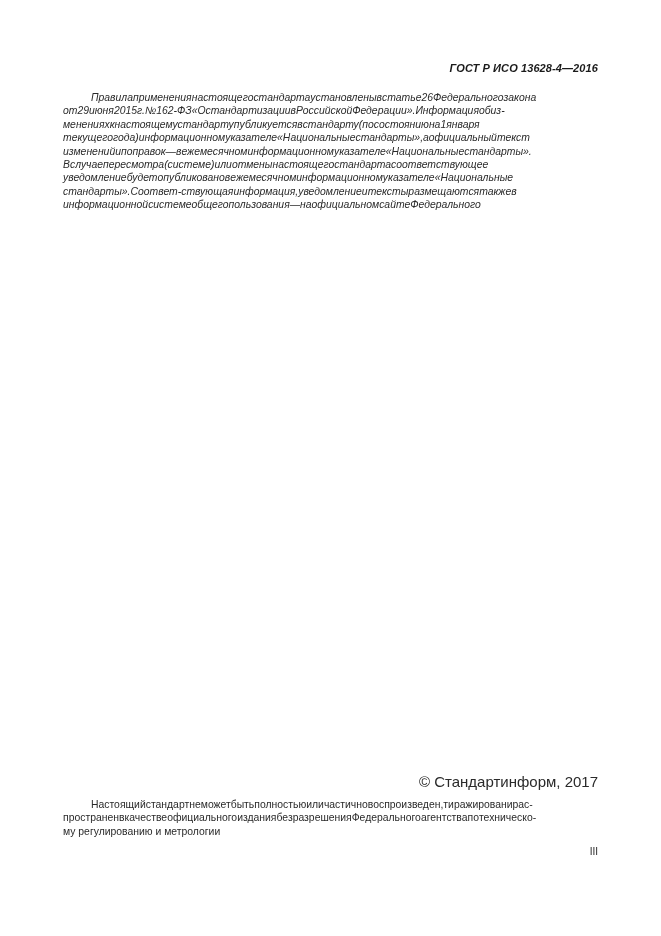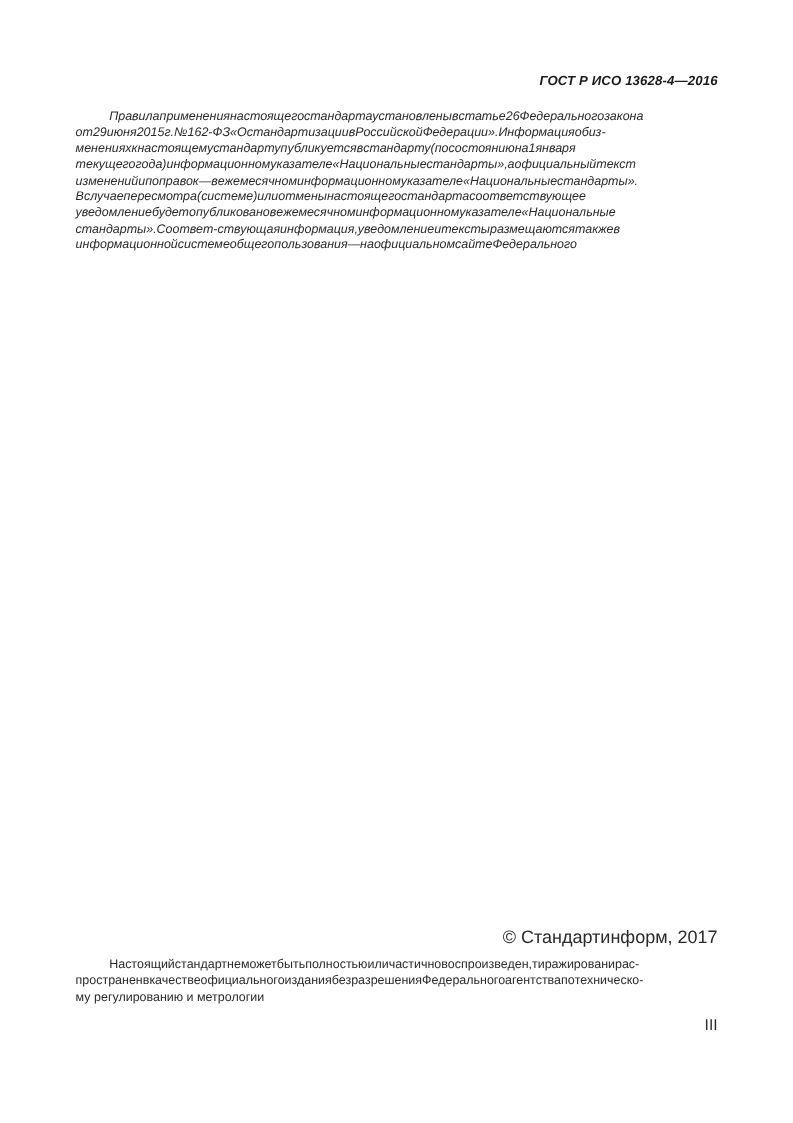--- a/index.html
+++ b/index.html
@@ -6,21 +6,21 @@
   body { width:661px; height:936px; position:relative; overflow:hidden;
          font-family:"Liberation Sans", sans-serif; color:#1a1a1a; }
   .header { position:absolute; top:62px; right:63px; font-weight:bold; font-size:11px; letter-spacing:0.1px;font-style:italic; }
   .notice { position:absolute; top:91px; left:63px; width:535px; font-style:italic; font-size:10.4px; line-height:13.4px; color:#2a2a2a; }
   .line { display:block; text-align:justify; text-align-last:justify; white-space:nowrap; height:13.4px; }
   .line.first { text-indent:28px; }
   .line.last { text-align-last:left; }
   .jl { display:flex; justify-content:flex-start; }
   .copyright { position:absolute; top:773px; right:63px; font-size:15px; color:#2a2a2a; }
   .rights { position:absolute; top:798px; left:63px; width:535px; font-size:10.4px; line-height:13.6px; color:#2a2a2a; }
-  .pagenum { position:absolute; top:846px; right:63px; font-size:13px; color:#2a2a2a;margin-left:39px; }
+  .pagenum { position:absolute; top:846px; right:63px; font-size:10px; color:#2a2a2a;margin-left:39px; }
 </style>
 </head>
 <body>
 
 <div class="header">ГОСТ Р ИСО 13628-4—2016</div>
 
 <div class="notice">
   <span class="line first jl" style="padding-left: 28px; text-indent: 0px;">
       <span>Правила</span>
       <span>применения</span>

